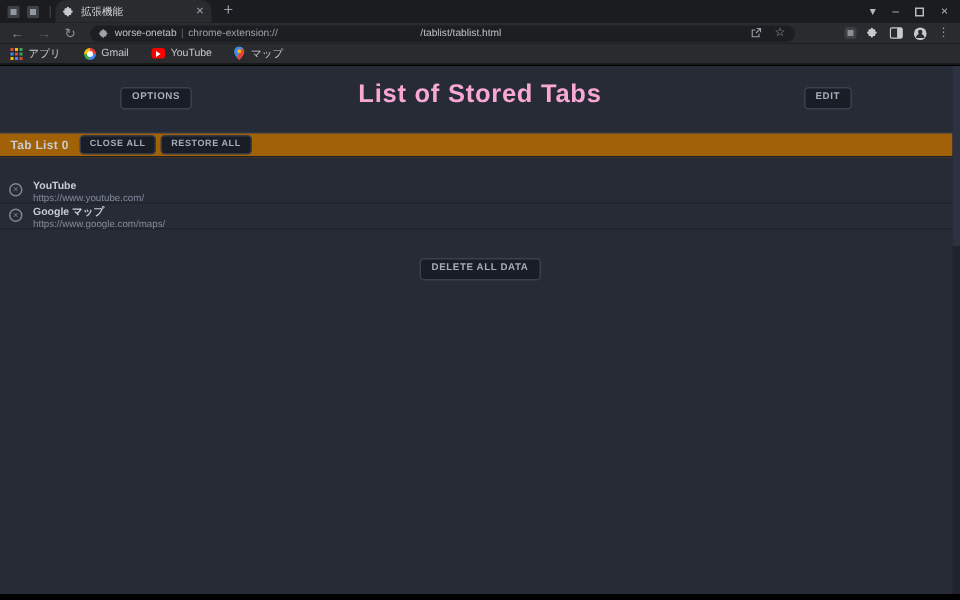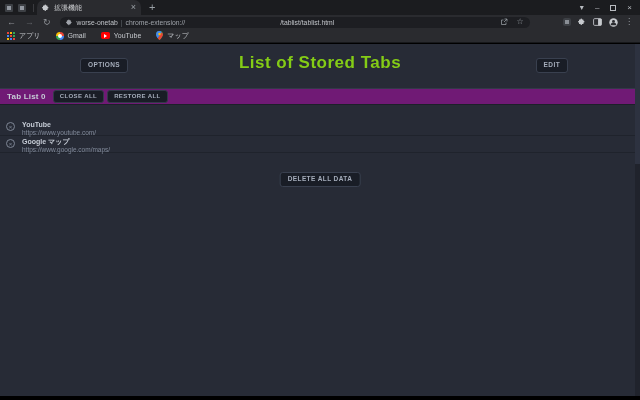--- a/index.html
+++ b/index.html
@@ -65,24 +65,24 @@
 
   
   .content { position:absolute; top:44px; left:0; right:0; height:352px;
     background:#272b36; }
   .btn { position:absolute; background:#191d26; border:1px solid #39404f;
     border-radius:3px; color:#a5adbb; font-size:6.5px; font-weight:bold;
     letter-spacing:.4px; padding:3px 7px; line-height:6.5px; white-space:nowrap; }
   .options-btn { left:80px; top:14px; }
   .edit-btn { right:72px; top:14px; }
   .page-title { position:absolute; top:9px; left:0; right:0; text-align:center;
-    font-size:17px; font-weight:bold; color:#84cc16; letter-spacing:.5px; }
+    font-size:17px; font-weight:bold; color:#f9a8d4; letter-spacing:.5px; }
 
   .group-bar { position:absolute; top:44px; left:0; right:0; height:17px;
-    background:#701a75; border-top:1px solid #333948; border-bottom:1px solid #1d202a;
+    background:#a16207; border-top:1px solid #333948; border-bottom:1px solid #1d202a;
     display:flex; align-items:center; padding-left:7px; }
   .group-name { font-size:8px; font-weight:bold; color:#c6ccd6; letter-spacing:.2px; }
   .group-btn { position:static; margin-left:7px; padding:2.5px 6px; font-size:6px;
     border-color:#333a49; }
   .group-btn + .group-btn { margin-left:3px; }
 
   .rows { position:absolute; top:75px; left:0; right:0; }
   .tab-row { position:relative; height:17px; padding:1.5px 0 0 22px;
     border-bottom:1px solid rgba(0,0,0,.18); }
   .close-circle { position:absolute; left:6px; top:3px; width:9px; height:9px;

